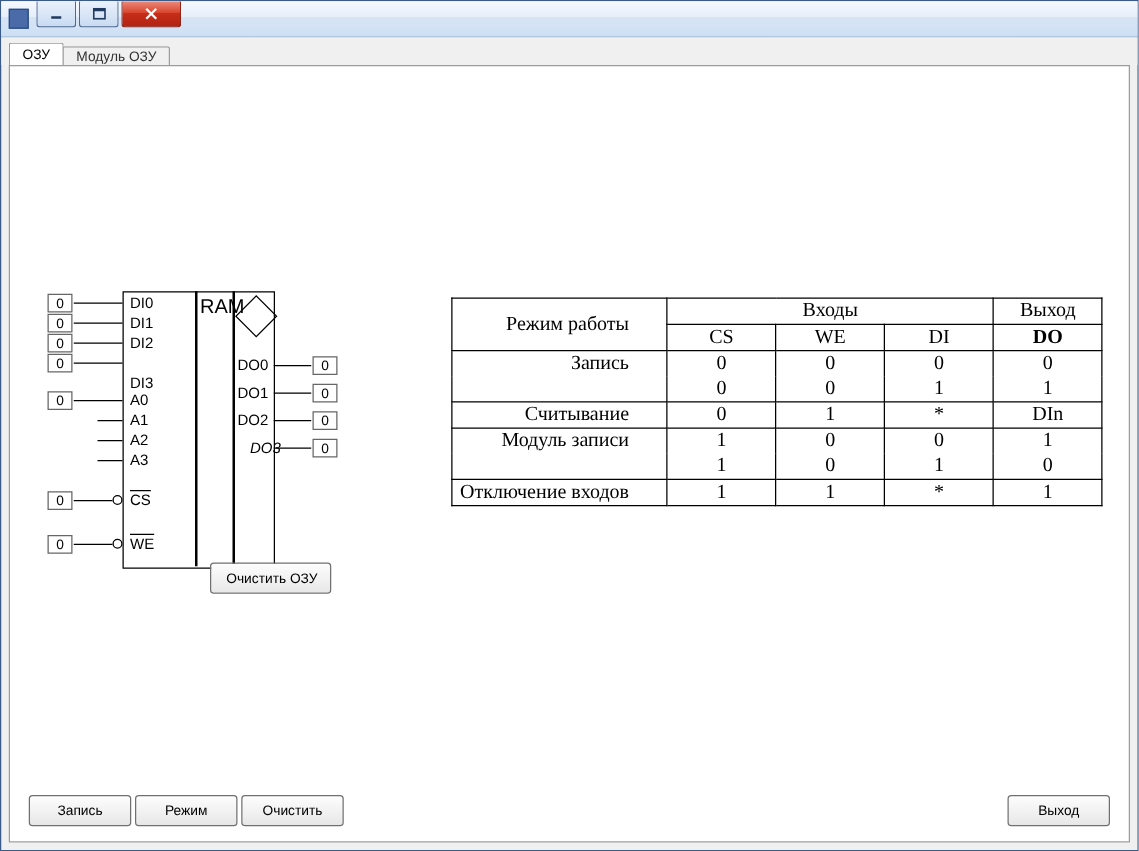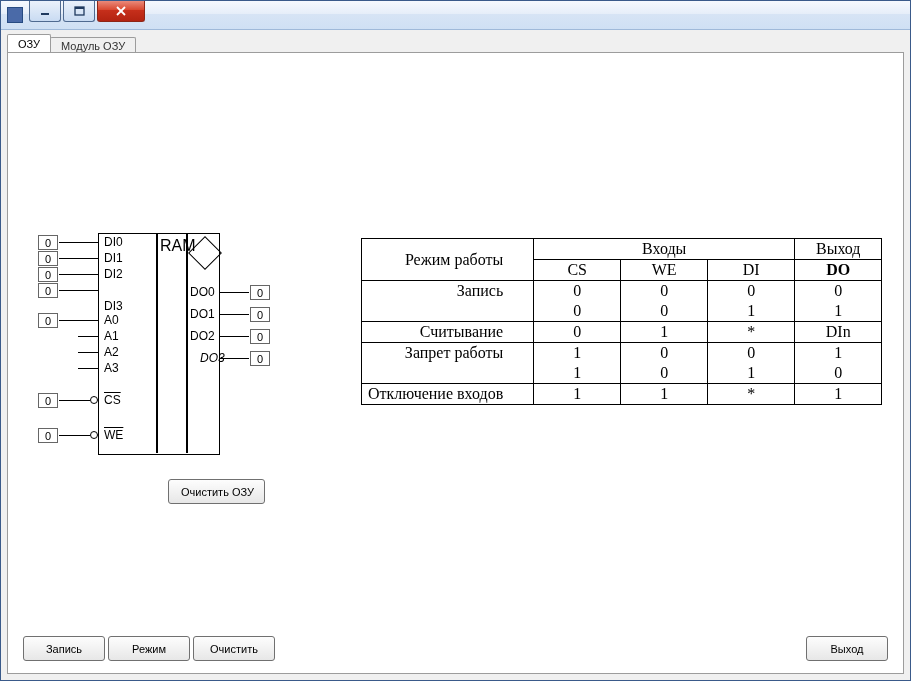--- a/index.html
+++ b/index.html
@@ -133,21 +133,21 @@
 
       <span class="pin-label" style="left:162px;top:96px;">DO2</span>
       <div class="pin-line" style="left:191px;top:103px;width:30px;"></div>
       <div class="out-box" style="left:222px;top:96px;">0</div>
 
       <span class="pin-label" style="left:172px;top:118px;font-style:italic;">DO3</span>
       <div class="pin-line" style="left:191px;top:125px;width:30px;"></div>
       <div class="out-box" style="left:222px;top:118px;">0</div>
     </div>
 
-    <div class="btn" style="left:160px;top:426px;padding-left:12px;">Очистить ОЗУ</div>
+    <div class="btn" style="left:160px;top:397px;padding-left:12px;">Очистить ОЗУ</div>
 
     <div class="tbl-wrap">
       <table class="tt">
         <tbody>
             <tr>
           <th rowspan="2" class="mode">Режим работы</th>
           <th colspan="3">Входы</th>
           <th>Выход</th>
         </tr>
         <tr>
@@ -174,21 +174,21 @@
 
         <tr>
           <td class="mode">Считывание</td>
           <td>0</td>
           <td>1</td>
           <td>*</td>
           <td class="bold">DIn</td>
         </tr>
 
         <tr>
-          <td class="mode" style="border-bottom:none;">Запрет работы</td>
+          <td class="mode" style="border-bottom:none;">Модуль записи</td>
           <td style="border-bottom:none;">1</td>
           <td style="border-bottom:none;">0</td>
           <td style="border-bottom:none;">0</td>
           <td style="border-bottom:none;">1</td>
         </tr>
         <tr>
           <td class="mode" style="border-top:none;"></td>
           <td style="border-top:none;">1</td>
           <td style="border-top:none;">0</td>
           <td style="border-top:none;">1</td>

